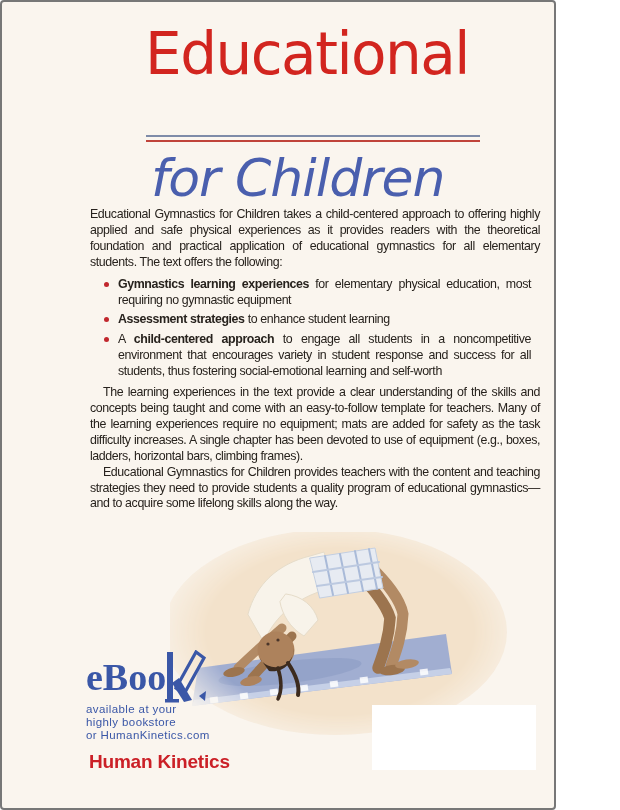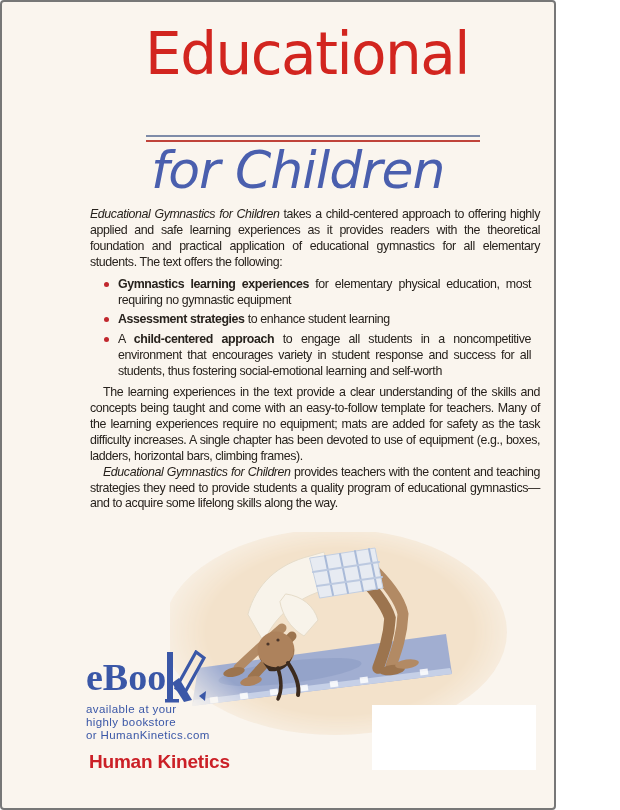--- a/index.html
+++ b/index.html
@@ -24,32 +24,32 @@
     position:absolute; left:143px; line-height:1; white-space:nowrap;
     font-family:"DejaVu Sans",sans-serif; font-weight:normal;
     color:var(--title_red); letter-spacing:-1.5px; font-size:58px;
   }
   .t1{top:23px;} .t2{top:79px;}
   .title-rule{position:absolute; left:144px; top:133px; width:334px; height:0;
     border-top:2px solid var(--rule_blue);}
   .title-rule::after{content:""; display:block; margin-top:3px;
     border-top:2px solid var(--rule_red);}
   .t3{
-    position:absolute; left:149px; top:142px; line-height:1; white-space:nowrap;
+    position:absolute; left:149px; top:150px; line-height:1; white-space:nowrap;
     font-family:"DejaVu Sans",sans-serif; font-style:italic;
     color:var(--subtitle_blue); font-size:52px; letter-spacing:-1px;
   }
   
   .copy{
     position:absolute; left:88px; top:205px; width:450px;
     font-size:12.4px; line-height:15.9px; letter-spacing:-0.4px;
     text-align:justify;
   }
   .copy p{margin:0;}
-  .b{font-weight:bold;} .i{font-style:italic;}
+  .b{font-weight:bold;} .i{}
   ul.bullets{list-style:none; margin:6px 9px 5px 0; padding:0;}
   ul.bullets li{position:relative; padding-left:28px; margin-bottom:4px;}
   ul.bullets .dot{
     position:absolute; left:14px; top:5px; width:5px; height:5px;
     border-radius:50%; background:var(--bullet_red);
   }
   .p-ind{text-indent:13px;}
   
   .photo{position:absolute; left:168px; top:530px; width:340px; height:212px; z-index:1;}
   
@@ -77,21 +77,21 @@
 </head>
 <body>
 
 <div class="cover">
 
   <div class="title-line t1">Educational</div>
   <div class="title-rule"></div>
   <div class="t3">for Children</div>
 
   <div class="copy">
-    <p><span class="i">Educational Gymnastics for Children</span><span> takes a child-centered approach to offering highly applied and safe learning experiences as it provides readers with the theoretical foundation and practical application of educational gymnastics for all elementary students. The text offers the following:</span></p>
+    <p><span class="i">Educational Gymnastics for Children</span><span> takes a child-centered approach to offering highly applied and safe physical experiences as it provides readers with the theoretical foundation and practical application of educational gymnastics for all elementary students. The text offers the following:</span></p>
     <ul class="bullets" id="feature-list">
         <li><span class="dot"></span><span><span class="b">Gymnastics learning experiences</span><span> for elementary physical education, most requiring no gymnastic equipment</span></span></li>
         <li><span class="dot"></span><span><span class="b">Assessment strategies</span><span> to enhance student learning</span></span></li>
         <li><span class="dot"></span><span><span>A </span><span class="b">child-centered approach</span><span> to engage all students in a noncompetitive environment that encourages variety in student response and success for all students, thus fostering social-emotional learning and self-worth</span></span></li>
       </ul>
     <p class="p-ind"><span>The learning experiences in the text provide a clear understanding of the skills and concepts being taught and come with an easy-to-follow template for teachers. Many of the learning experiences require no equipment; mats are added for safety as the task difficulty increases. A single chapter has been devoted to use of equipment (e.g., boxes, ladders, horizontal bars, climbing frames).</span></p>
     <p class="p-ind"><span class="i">Educational Gymnastics for Children</span><span> provides teachers with the content and teaching strategies they need to provide students a quality program of educational gymnastics—and to acquire some lifelong skills along the way.</span></p>
   </div>
 
   <svg class="photo" viewBox="0 0 340 212" role="img" aria-label="Child performing a backbend bridge on a blue gymnastics mat">

